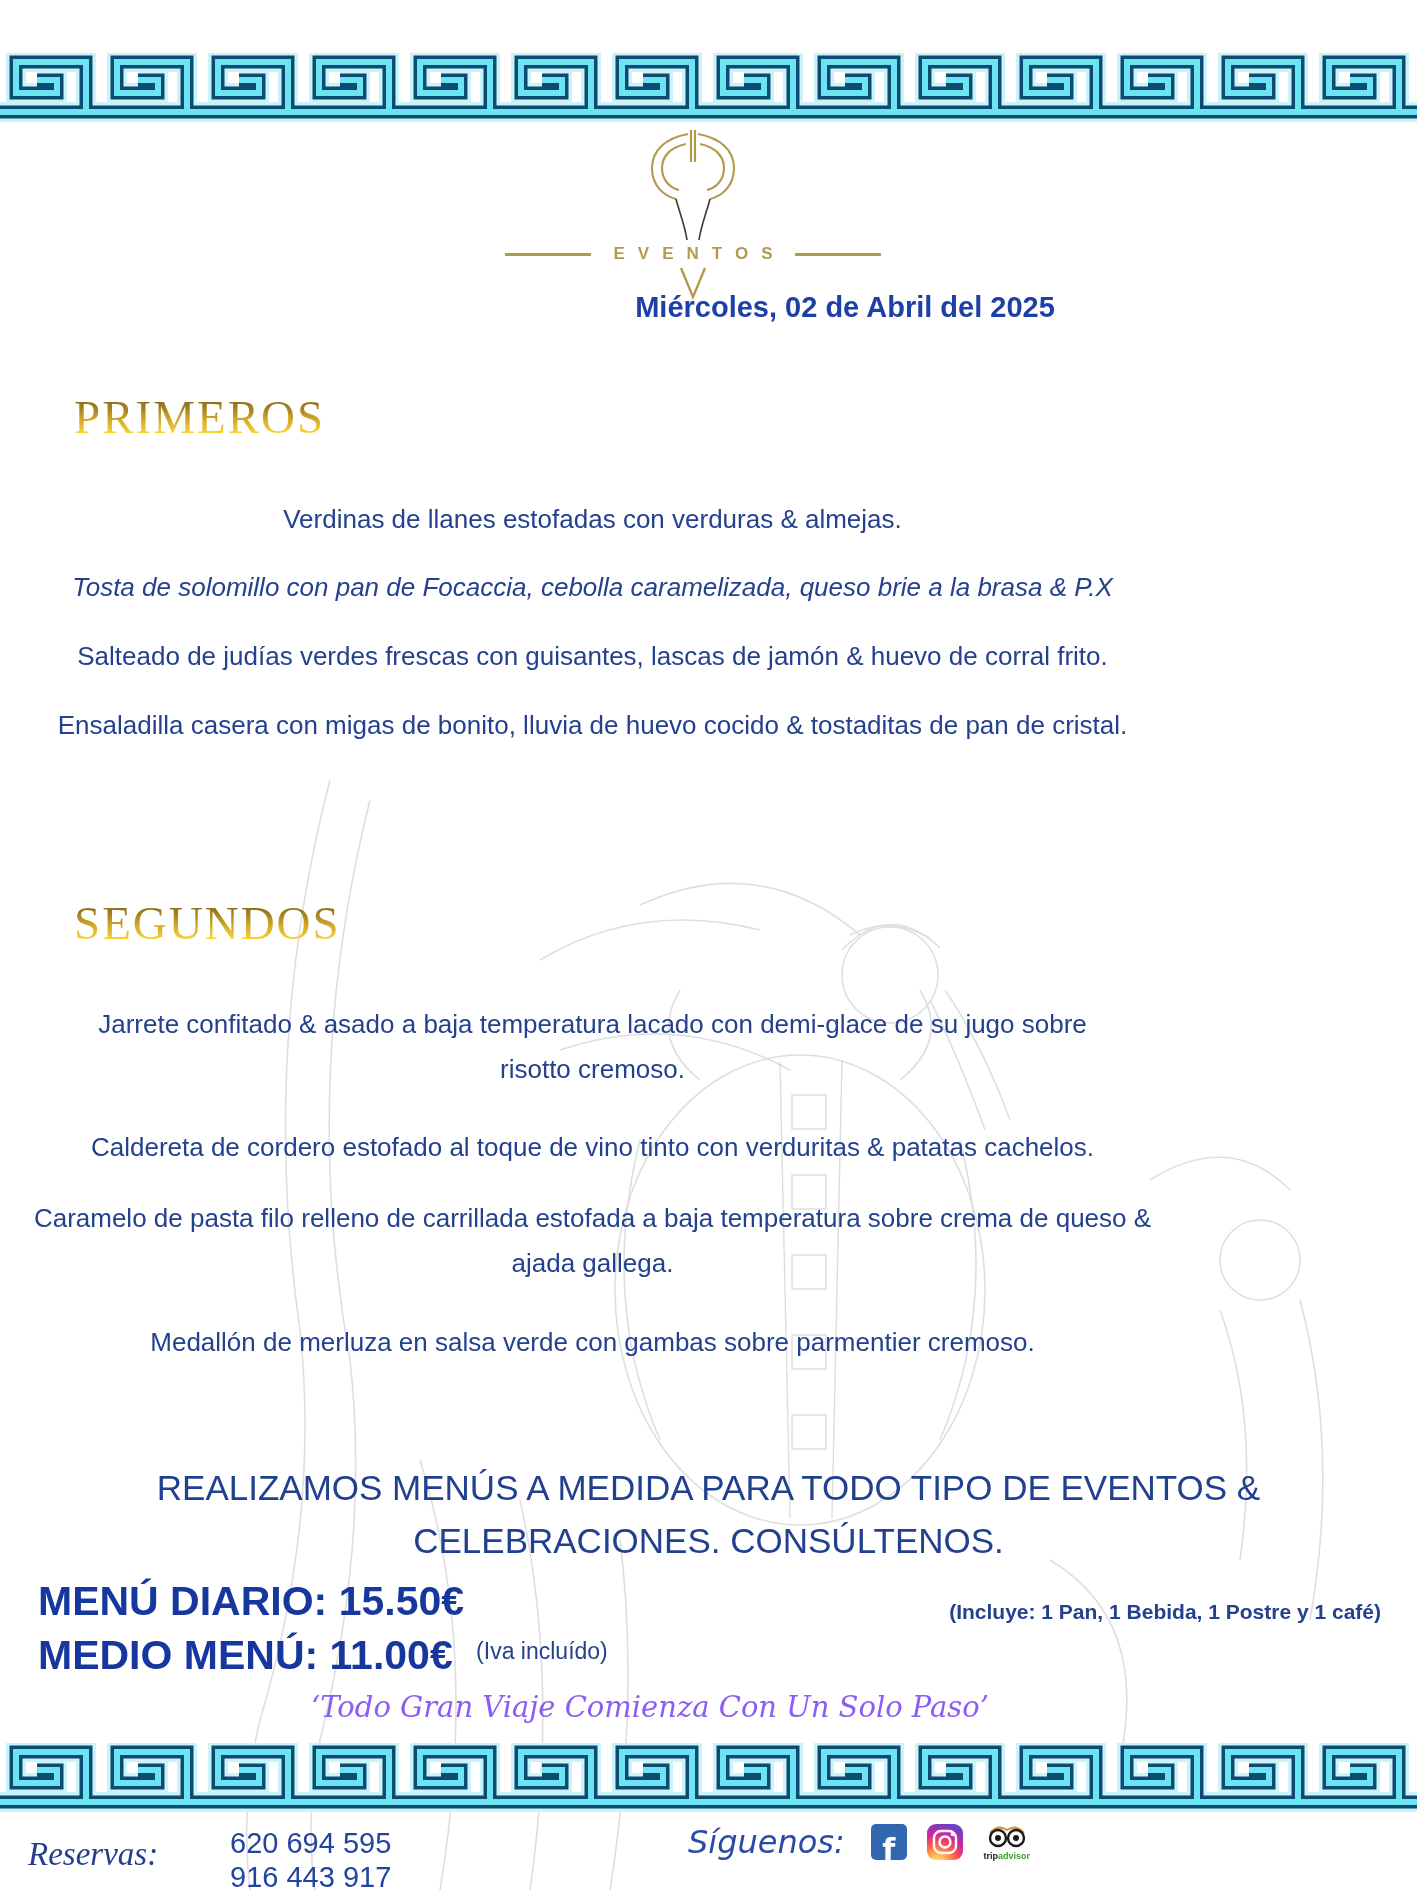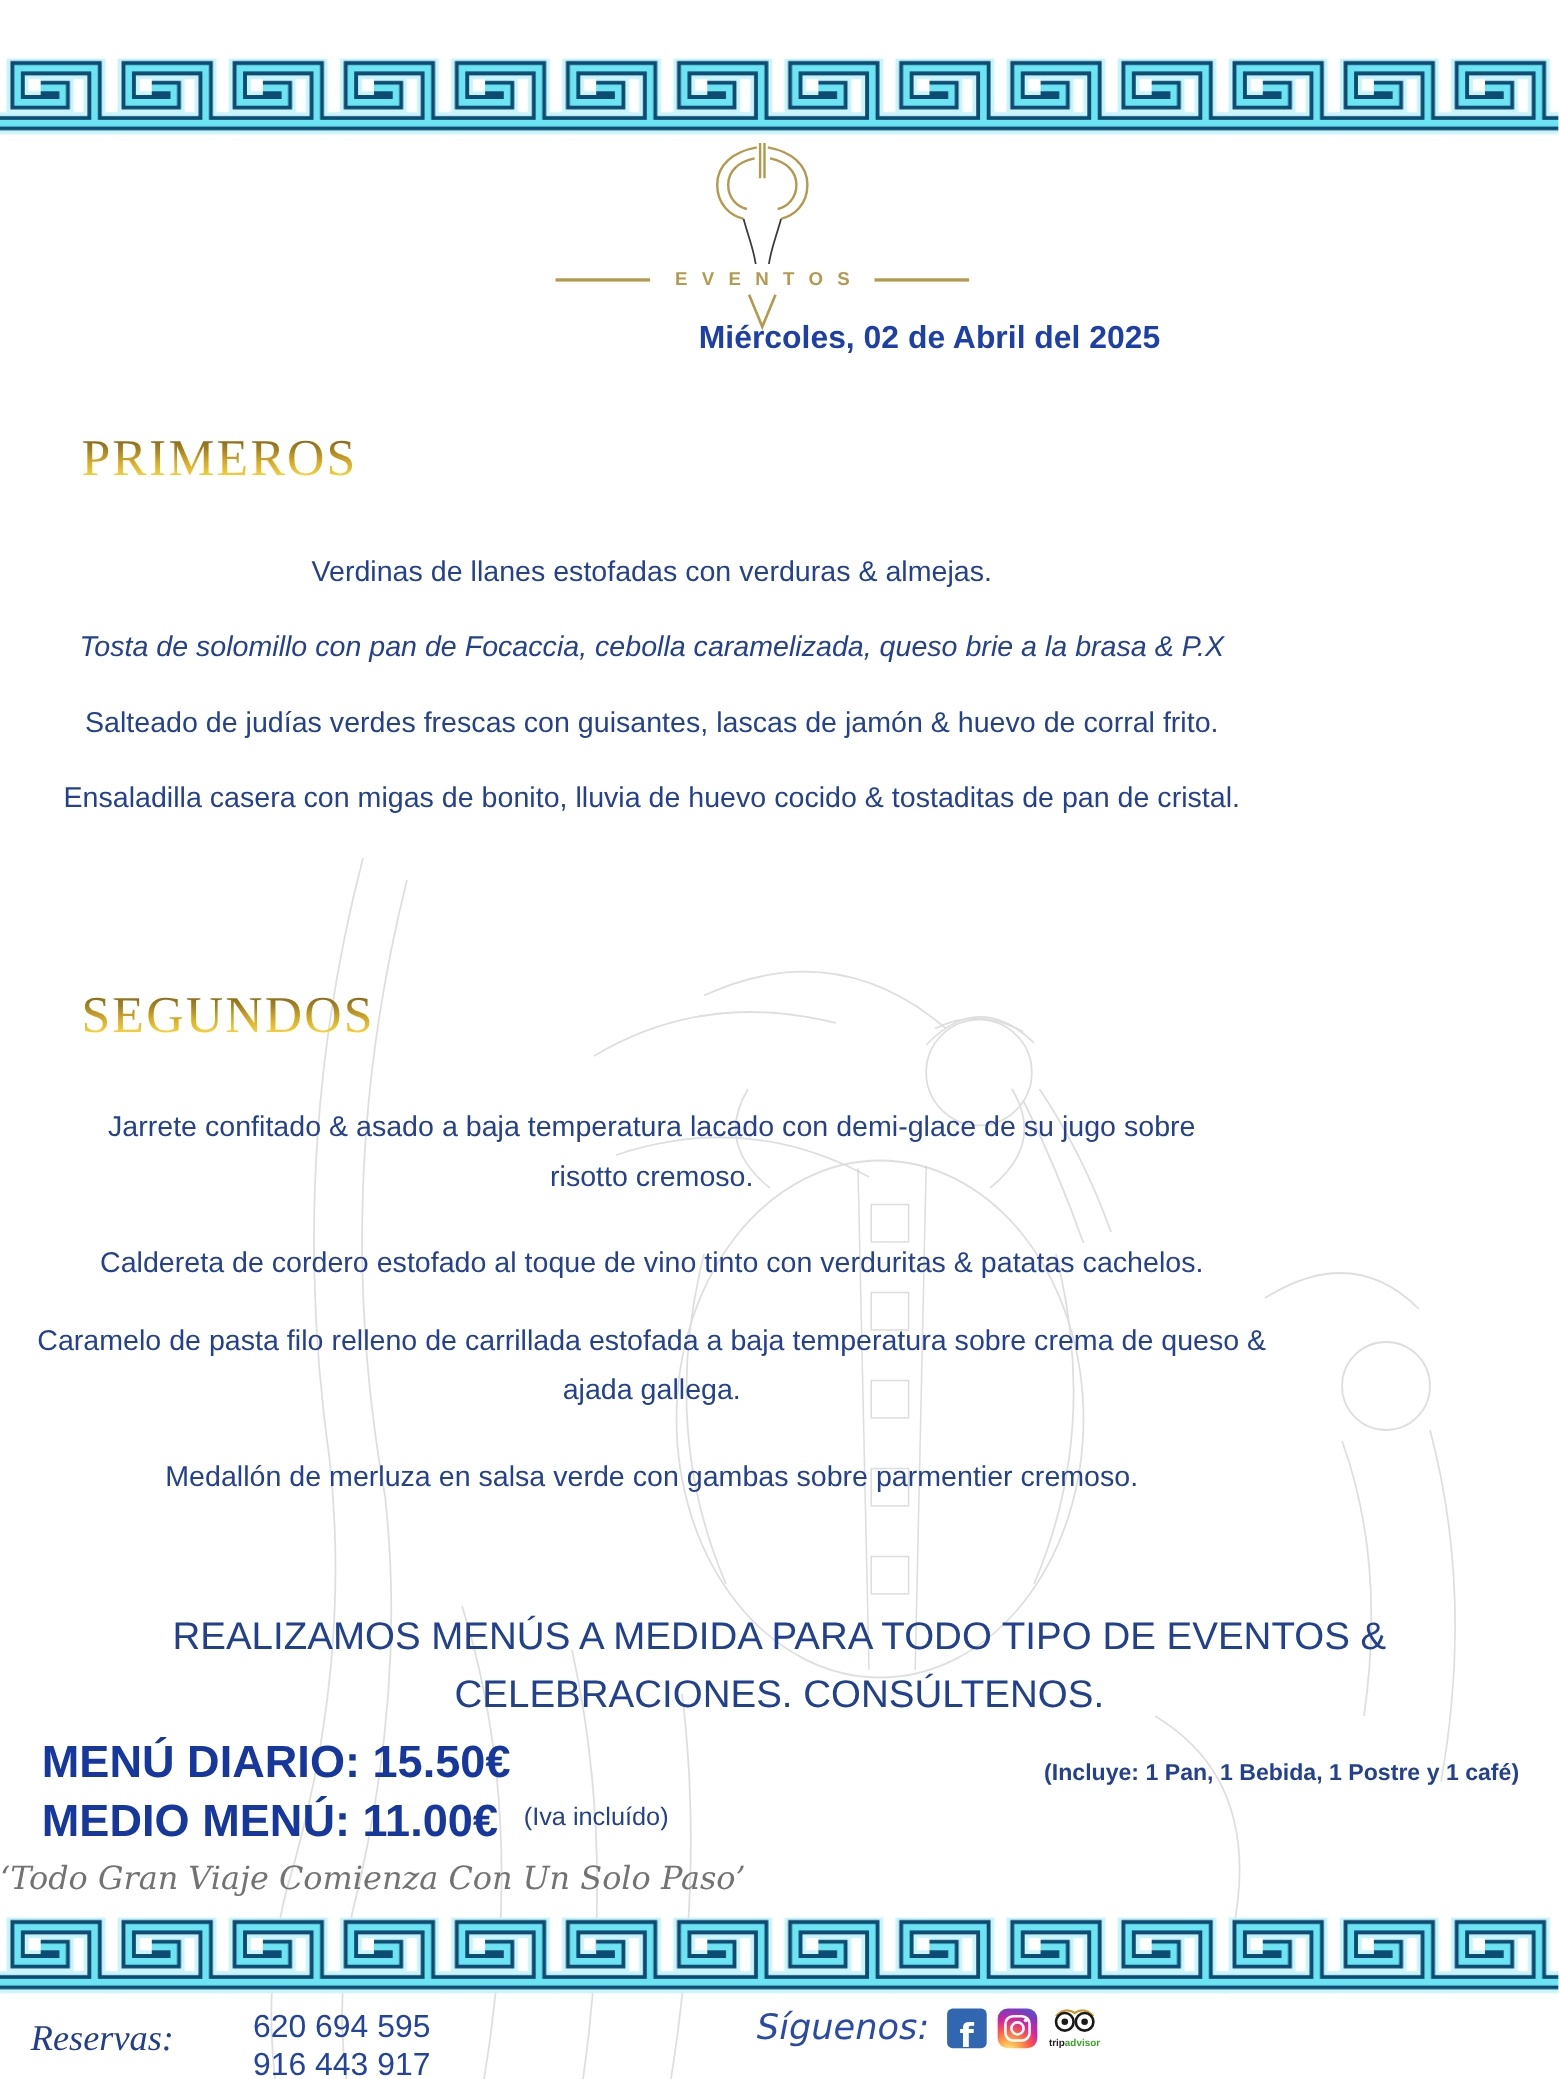--- a/index.html
+++ b/index.html
@@ -39,27 +39,27 @@
   .s1 { top:1002px; } .s2 { top:1125px; } .s3 { top:1196px; } .s4 { top:1320px; }
 
   .events { position:absolute; top:1462px; left:0; width:1417px; text-align:center;
     font-size:35px; color:#21418f; line-height:1.5; white-space:pre-line; }
 
   .price-line { position:absolute; left:38px; font-size:41px; font-weight:700; color:#16389e; white-space:nowrap; }
   .price-1 { top:1578px; } .price-2 { top:1632px; }
   .iva { font-size:23px; font-weight:400; color:#24418f; position:relative; top:-10px; margin-left:12px; }
   .includes { position:absolute; top:1600px; right:36px; font-size:21px; font-weight:700; color:#24418f; }
 
-  .quote { position:absolute; top:1690px; left:0; width:1300px; text-align:left;
-    font-family:"DejaVu Serif", serif; font-style:italic; font-size:29px; color:#737373; }
+  .quote { position:absolute; top:1690px; left:0; width:1300px; text-align:center;
+    font-family:"DejaVu Serif", serif; font-style:italic; font-size:29px; color:#8b5cf6; }
 
   .reservas { position:absolute; left:28px; top:1836px; font-family:"Liberation Serif", serif;
     font-style:italic; font-size:33px; color:#233e8c; }
   .phones { position:absolute; left:230px; top:1826px; font-size:29px; line-height:1.18; color:#2244a0; }
-  .social { position:absolute; left:688px; top:1822px; display:flex; align-items:flex-end; gap:10px; }
+  .social { position:absolute; left:688px; top:1822px; display:flex; align-items:center; gap:20px; }
   .siguenos { font-family:"DejaVu Sans", sans-serif; font-style:italic; font-size:32px; color:#2a4aa8; margin-right:6px; }
   .fb { width:36px; height:36px; border-radius:5px; background:#3166b0; color:#fff;
         display:flex; align-items:flex-end; justify-content:center; overflow:hidden; }
   .fb span { font-family:"DejaVu Sans", sans-serif; font-weight:700; font-size:30px; line-height:30px; margin-bottom:-5px; }
   .ig { width:36px; height:36px; border-radius:9px;
         background:radial-gradient(circle at 28% 110%, #fdf497 0%, #fdb44b 20%, #fd5949 42%, #d6249f 62%, #7a3bc1 82%, #4f5bd5 96%); }
   .ta { width:48px; text-align:center; line-height:1; }
   .ta-text { font-size:9px; font-weight:700; margin-top:-1px; }
   .ta-trip { color:#222222; } .ta-advisor { color:#3aa32a; }
   .handle { font-size:36px; color:#2b4cae; letter-spacing:1px; margin-left:4px; }

